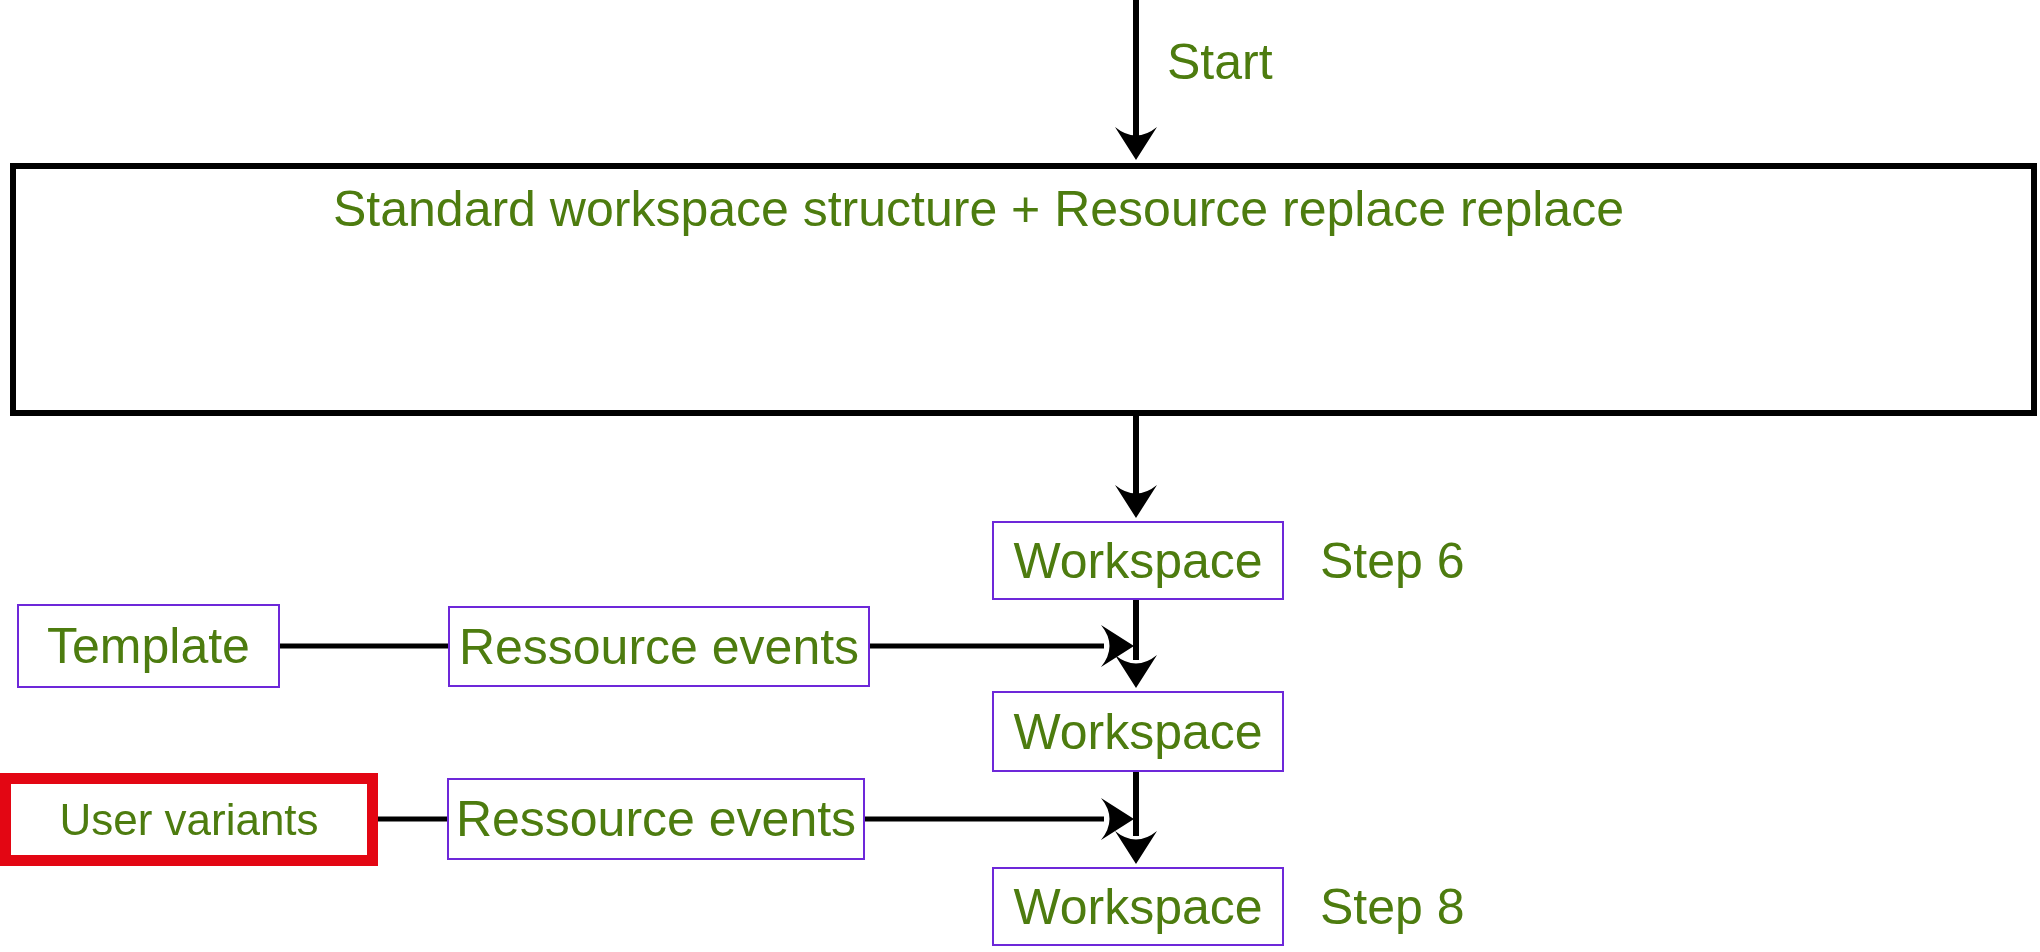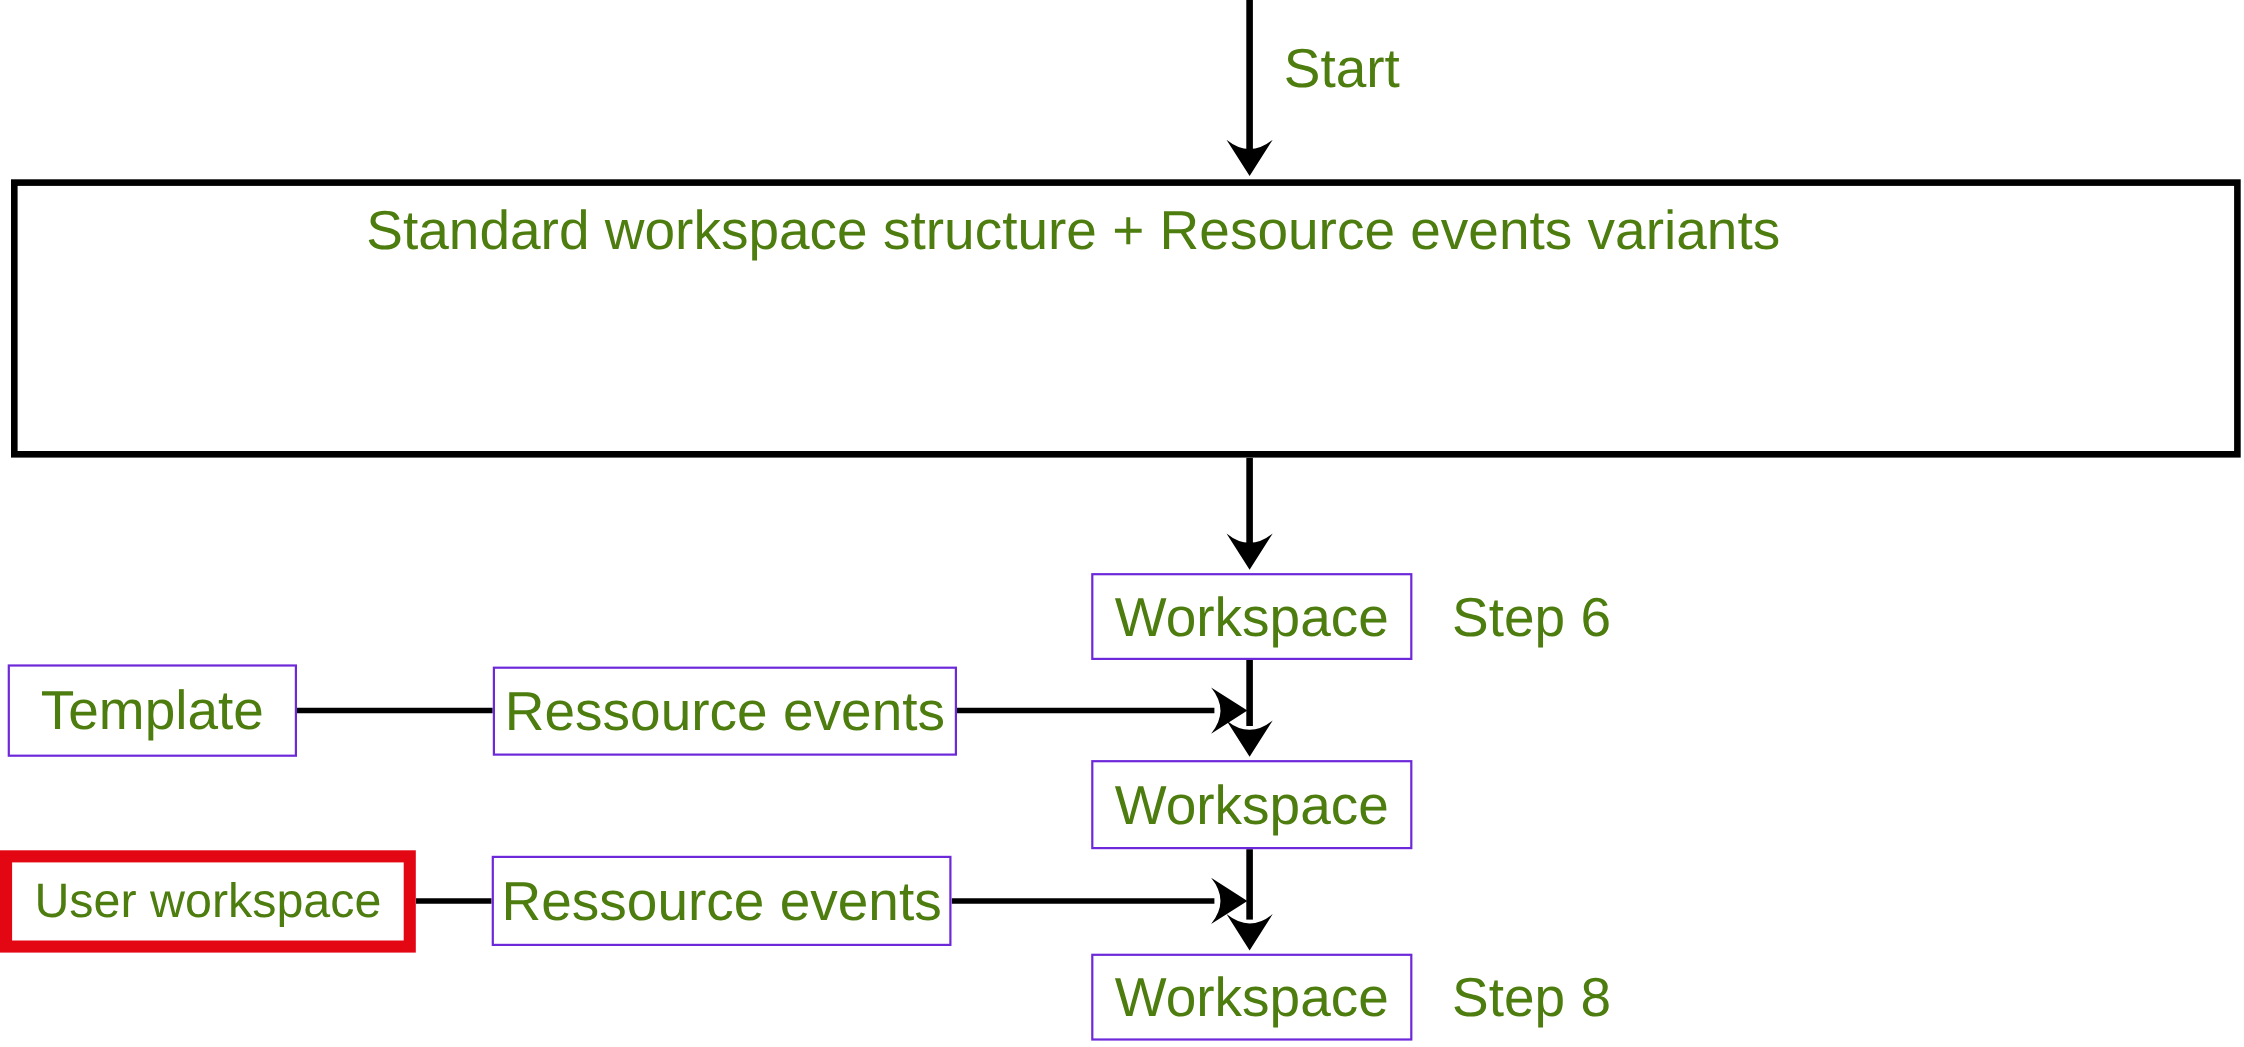--- a/index.html
+++ b/index.html
@@ -62,21 +62,21 @@
     white-space: nowrap;
   }
   
   .ws1 { left: 992px; top: 521px; width: 292px; height: 79px; }
   .ws2 { left: 992px; top: 691px; width: 292px; height: 81px; }
   .ws3 { left: 992px; top: 867px; width: 292px; height: 79px; }
   .step1 { left: 1320px; top: 521px; height: 79px; }
   .step2 { left: 1320px; top: 691px; height: 81px; }
   .step3 { left: 1320px; top: 867px; height: 79px; }
   
-  .template-box { left: 7px; top: 604px; width: 263px; height: 84px; }
+  .template-box { left: 17px; top: 604px; width: 263px; height: 84px; }
   .resource-box-1 { left: 448px; top: 606px; width: 422px; height: 81px; }
   .resource-box-2 { left: 447px; top: 778px; width: 418px; height: 82px; }
   .user-workspace-box {
     left: 0px; top: 773px; width: 378px; height: 93px;
     border: 11px solid #e30613;
     font-size: 44px;
   }
   .start-label { left: 1167px; top: 34px; height: 56px; }
 </style>
 </head>
@@ -105,41 +105,41 @@
 
     <line x1="378" y1="819" x2="447" y2="819" stroke="#000000" stroke-width="5"></line>
 
     <line x1="865" y1="819" x2="1104" y2="819" stroke="#000000" stroke-width="5"></line>
     <path d="M1134 819 L1101 798 Q1118 819 1101 840 Z" fill="#000000"></path>
   </svg>
 
   <div class="floating-label start-label">Start</div>
 
   <div class="main-box">
-    <span class="main-box-text">Standard workspace structure + Resource events variants</span>
+    <span class="main-box-text">Standard workspace structure + Resource replace replace</span>
   </div>
 
   <div class="box ws1">
     <span>Workspace</span>
   </div>
   <div class="floating-label step1">Step 6</div>
 
   <div class="box template-box">
     <span>Template</span>
   </div>
   <div class="box resource-box-1">
     <span>Ressource events</span>
   </div>
 
   <div class="box ws2">
     <span>Workspace</span>
   </div>
 
   <div class="box user-workspace-box">
-    <span>User workspace</span>
+    <span>User variants</span>
   </div>
   <div class="box resource-box-2">
     <span>Ressource events</span>
   </div>
 
   <div class="box ws3">
     <span>Workspace</span>
   </div>
   <div class="floating-label step3">Step 8</div>
 

